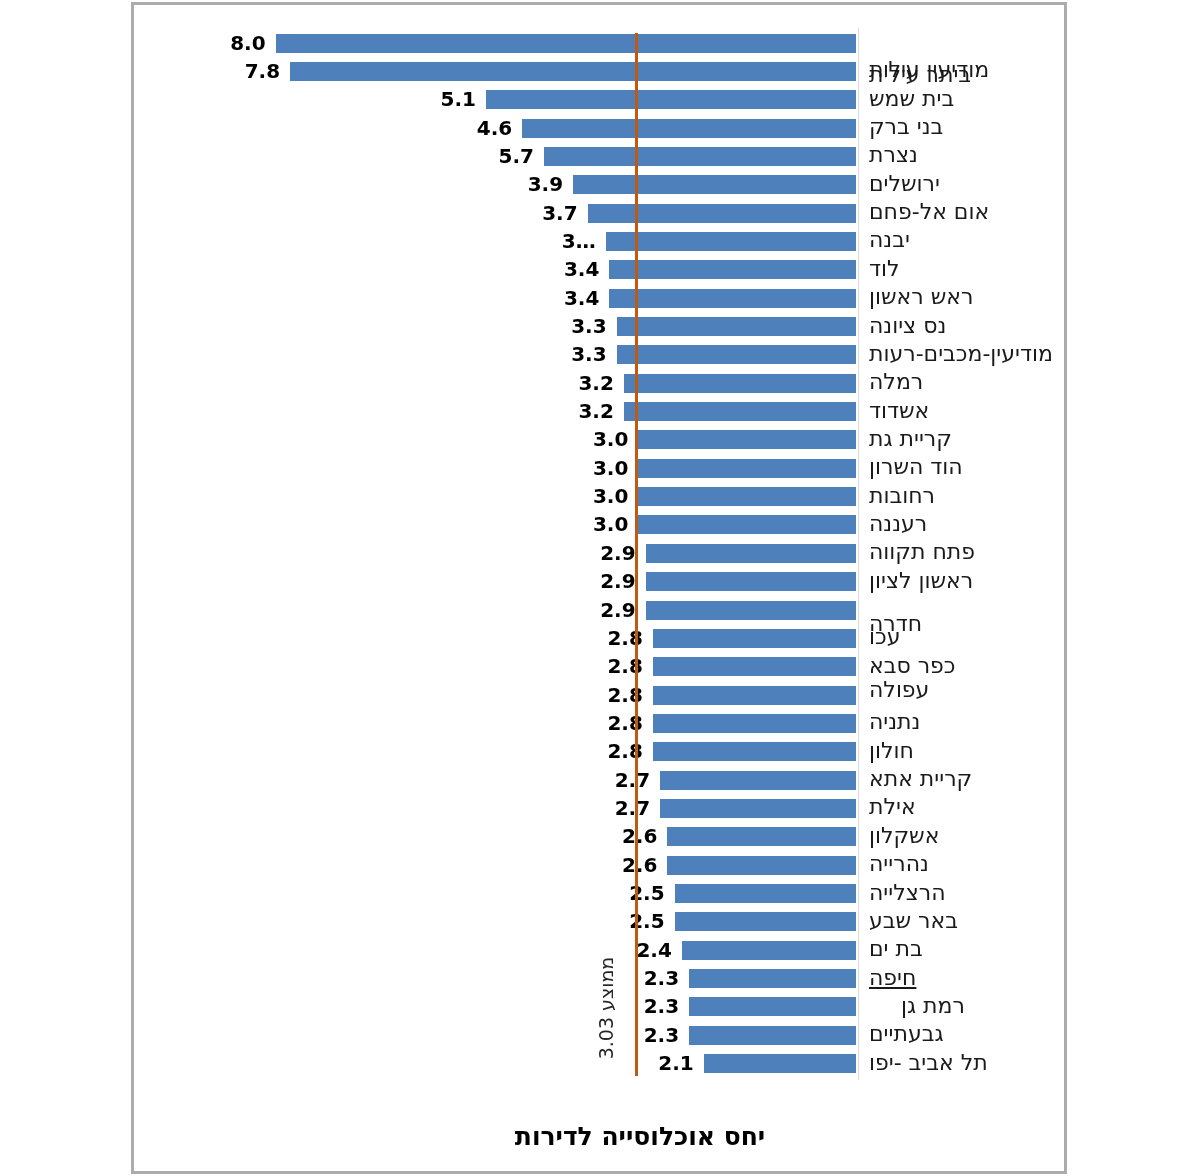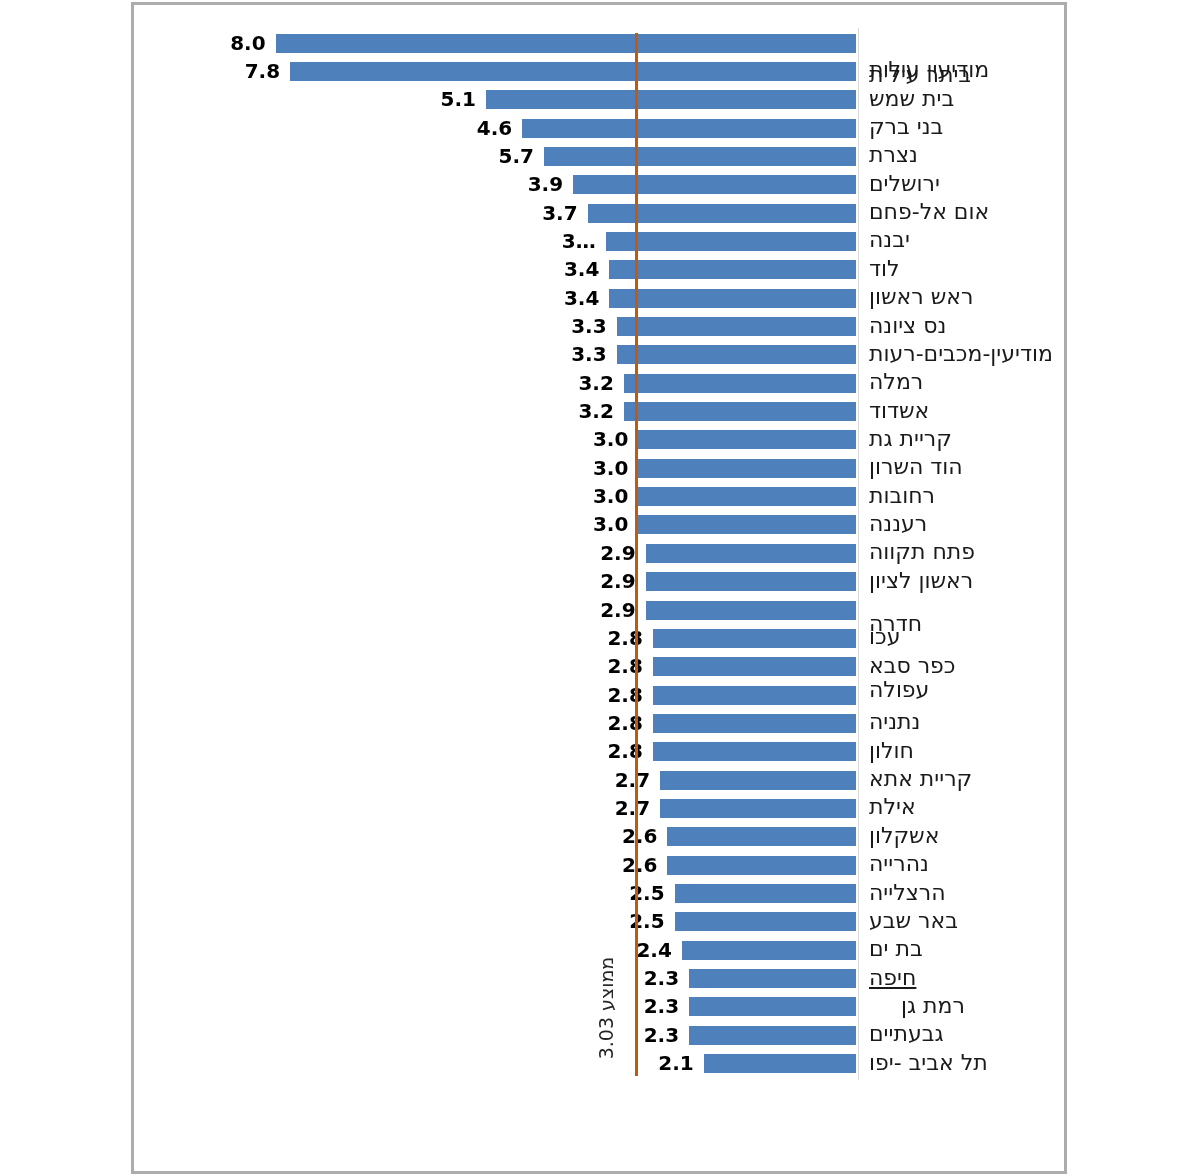--- a/index.html
+++ b/index.html
@@ -133,13 +133,14 @@
       <span class="cat-label" dir="rtl" style="top: 994.9px; margin-left: 32px;">רמת גן</span>
       <div class="bar" style="left: 689.135px; top: 1025.75px; width: 166.865px; background: rgb(78, 129, 188);"></div>
       <span class="val-label" style="right: 520.865px; top: 1025.75px;">2.3</span>
       <span class="cat-label" dir="rtl" style="top: 1023.25px;">גבעתיים</span>
       <div class="bar" style="left: 703.645px; top: 1054.1px; width: 152.355px; background: rgb(78, 129, 188);"></div>
       <span class="val-label" style="right: 506.355px; top: 1054.1px;">2.1</span>
       <span class="cat-label" dir="rtl" style="top: 1051.6px;">תל אביב -יפו</span>
     </div>
   <div class="avg-line" style="background: rgb(192, 90, 17); left: 635.173px;"></div>
   <div class="avg-label">ממוצע 3.03</div>
+  <div class="chart-title">יחס אוכלוסייה לדירות</div>
 </div>
 
 </body></html>

